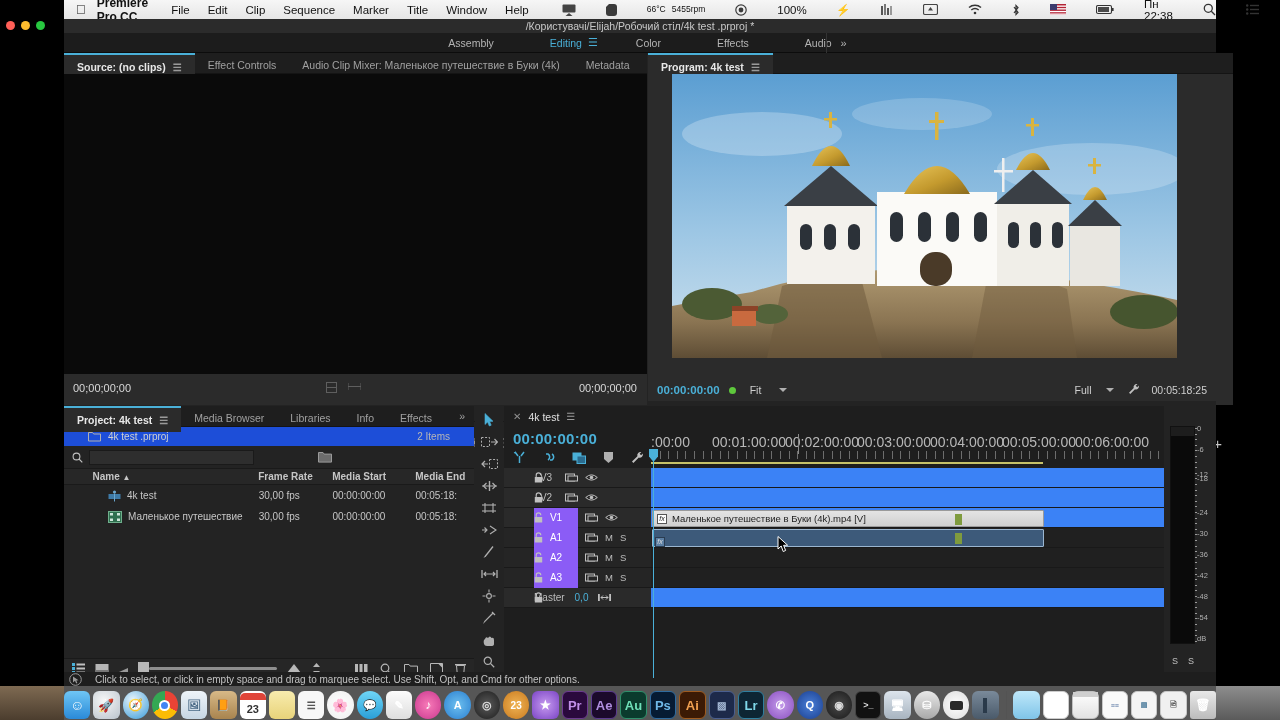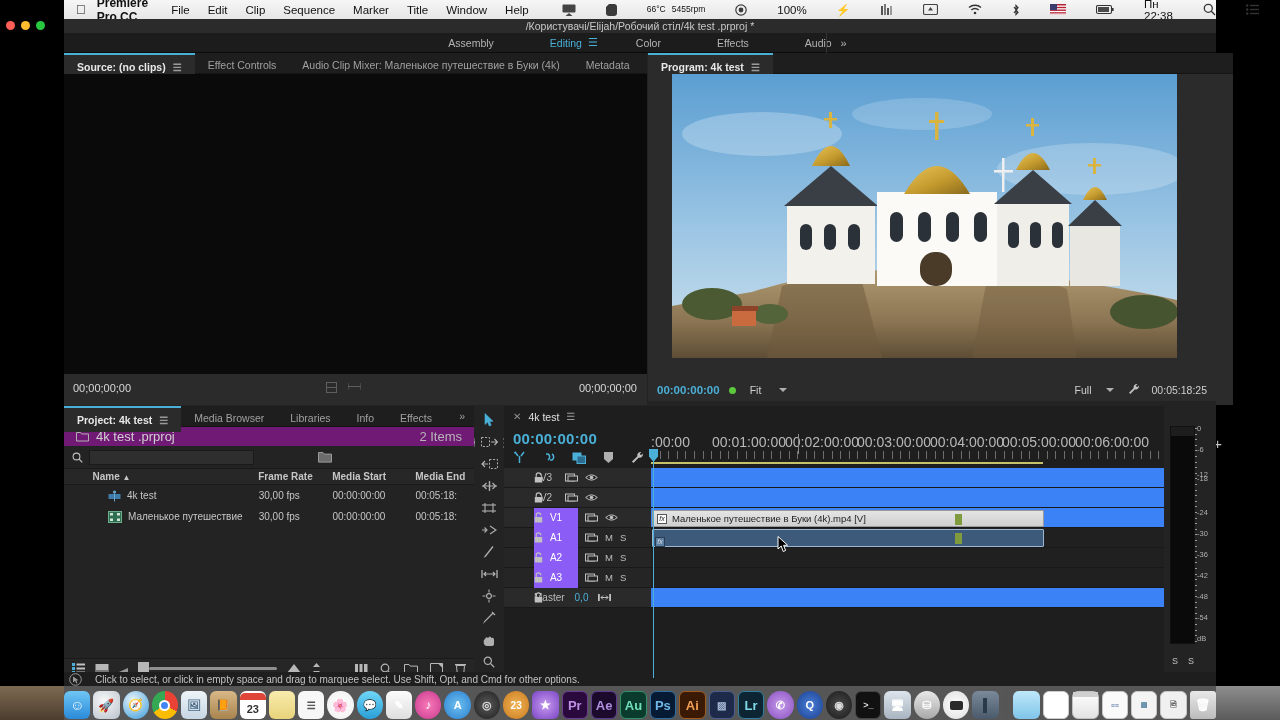--- a/index.html
+++ b/index.html
@@ -103,22 +103,22 @@
     position: absolute; left: 0; top: 376px; width: 568px; height: 28px;
     display: flex; align-items: center; justify-content: center; gap: 17px; color: #b4b4b4;
   }
   .prog-plus { position: absolute; right: 11px; top: 382px; color: #c8c8c8; font-size: 15px; }
   .prog-sep { position: absolute; left:0; top: 369px; width: 568px; height:1px; background:#1a1a1a;}
   .prog-marker-area { position: absolute; left: 0; top: 348px; width: 568px; height: 10px; background:#232323;}
 
   
   .project-panel { position: absolute; left: 0; top: 353px; width: 410px; height: 272px; background: #232323; }
   .proj-bin {
-    height: 19px; display: flex; align-items: center; font-size: 13px; color: #cfcfcf;
-    padding: 0 12px; background: #701a75;
+    height: 19px; display: flex; align-items: center; font-size: 10px; color: #cfcfcf;
+    padding: 0 24px; background: #1d4ed8;
   }
   .proj-bin .items { margin-left: auto; color: #b7b7b7; }
   .proj-search { height: 22px; display:flex; align-items:center; padding: 0 8px; gap: 6px; }
   .proj-search input {
     width: 165px; height: 15px; background: #2e2e2e; border: 1px solid #1a1a1a;
     color: #ccc; font-size: 10px; padding: 0 4px; font-family: "Liberation Sans", sans-serif;
   }
   .proj-table { font-size: 10px; color: #c6c6c6; }
   .proj-head { display:flex; height: 17px; align-items:center; background:#272727;
                border-bottom:1px solid #1a1a1a; border-top:1px solid #1a1a1a;font-weight:bold;}

